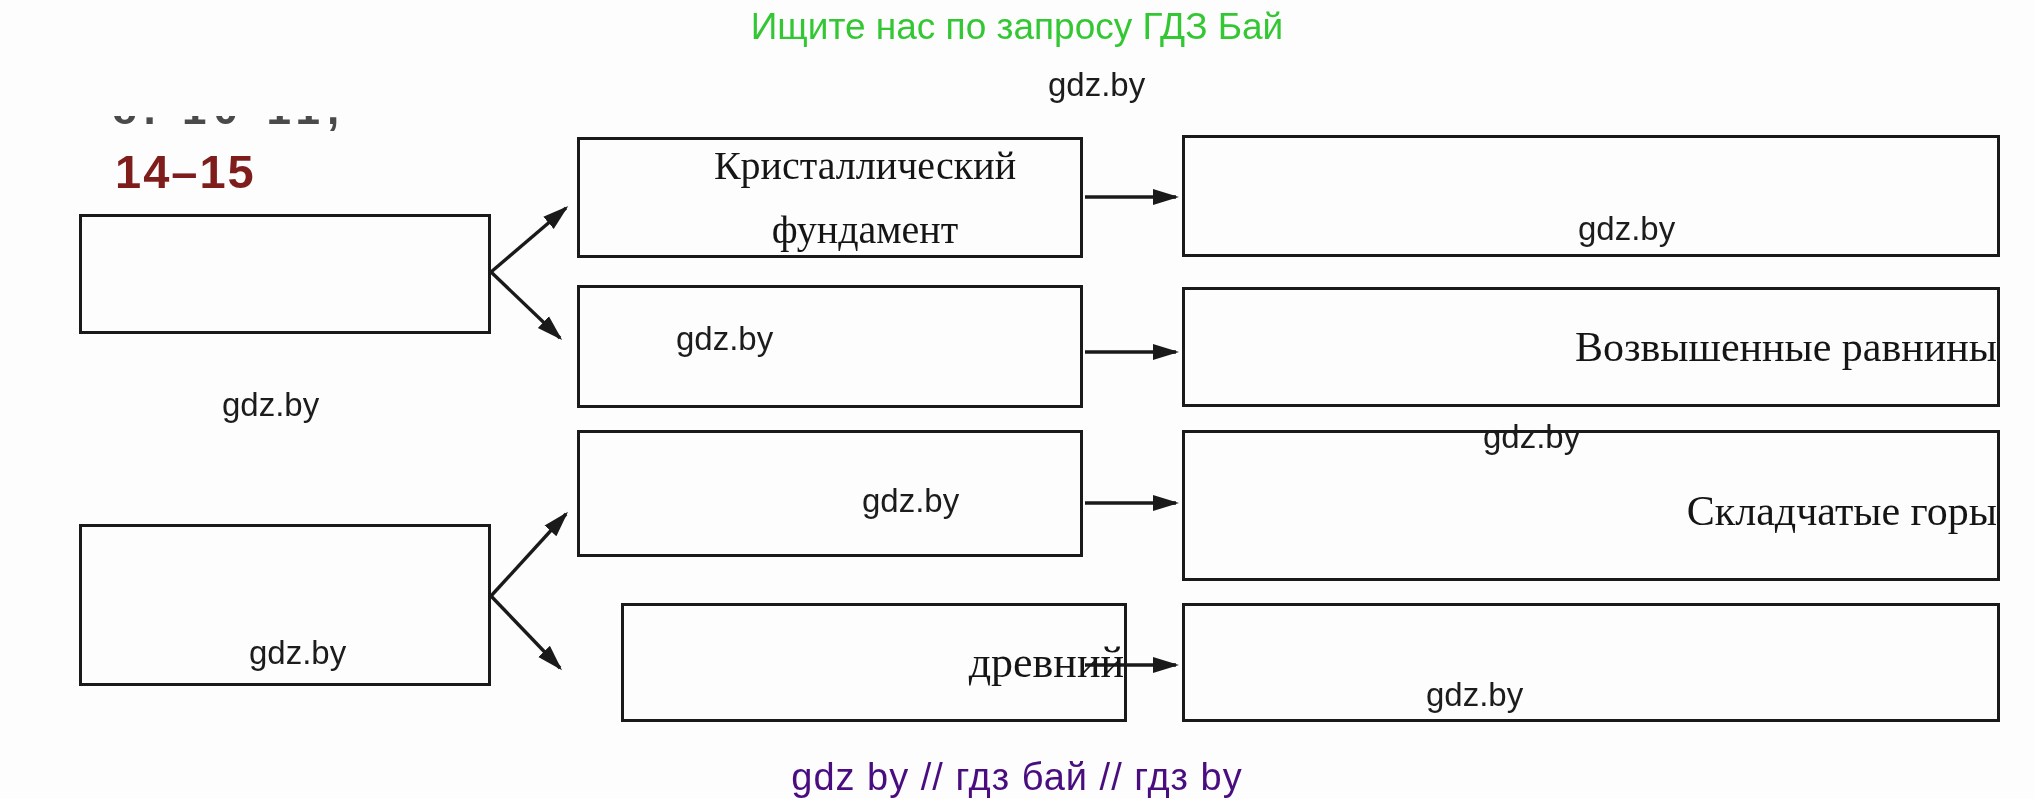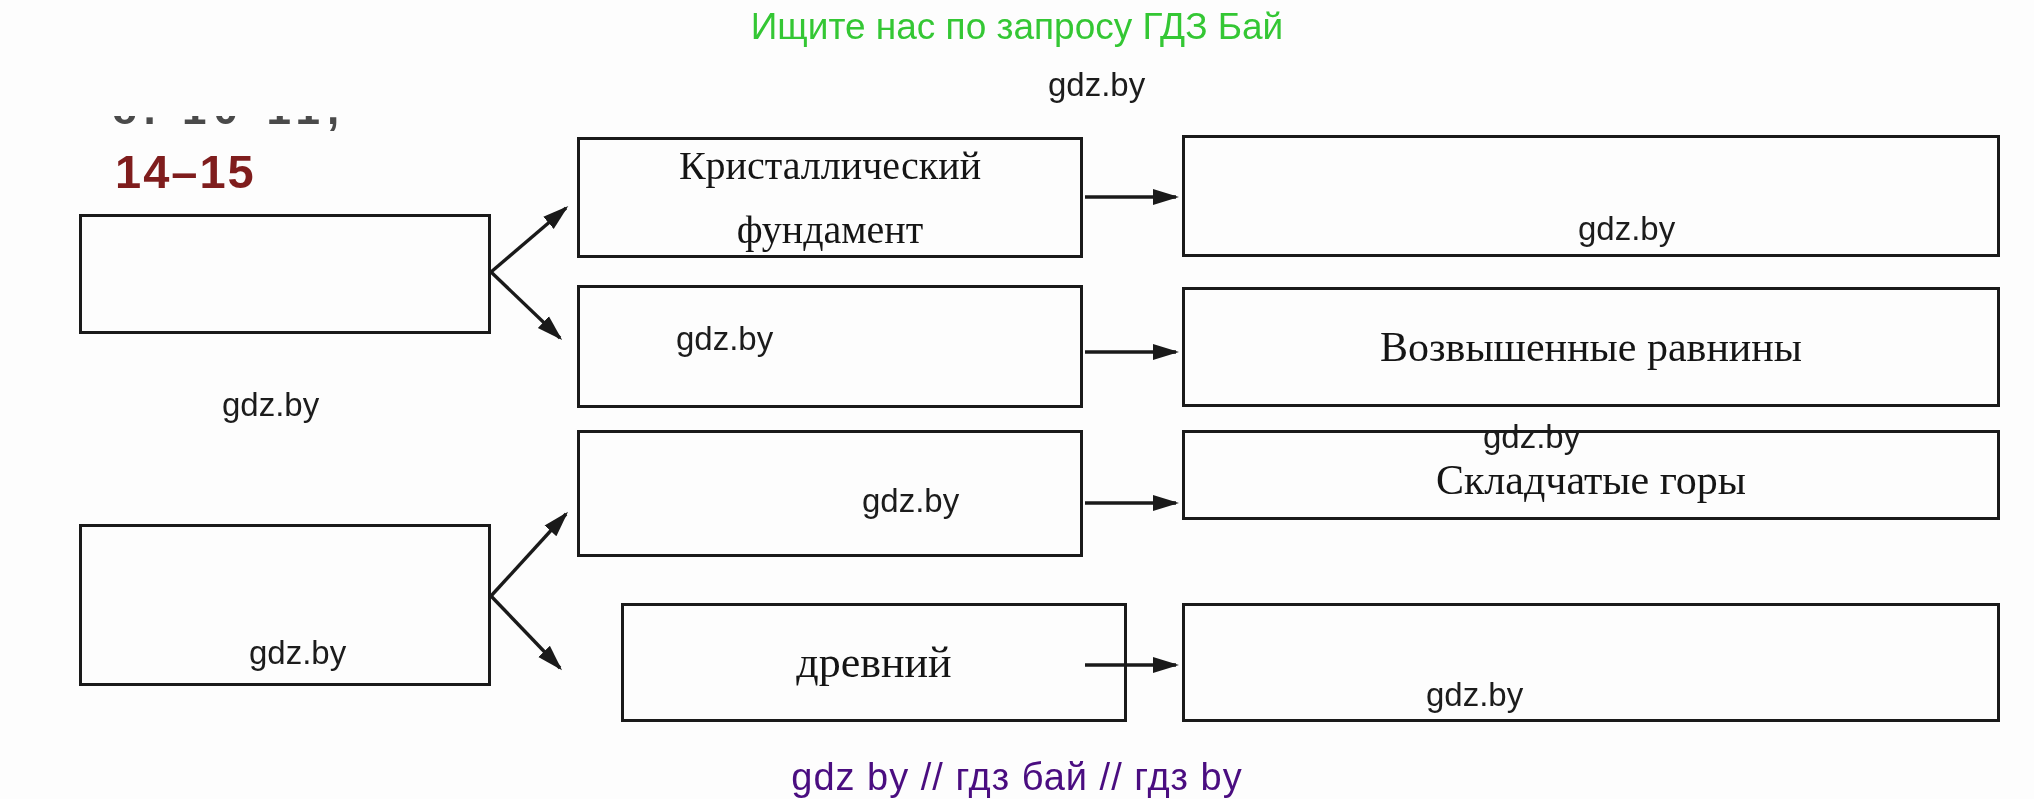--- a/index.html
+++ b/index.html
@@ -49,36 +49,36 @@
   }
   .pencil-pages {
     position: absolute; left: 115px; top: 144px;
     font-size: 47px; font-weight: 600; color: #7f1d1d;
     letter-spacing: 2px;
   }
   
   .box {
     position: absolute; box-sizing: border-box;
     border: 3px solid #1a1a1a; background: transparent;
-    display: flex; align-items: center; justify-content: center;
+    display: flex; align-items: center; justify-content: flex-end;
     z-index: 2;
   }
   .box-label {
     font-family: "Liberation Serif", serif;
     color: #151515; text-align: center;
   }
   .b-l1 { left: 79px;  top: 214px; width: 412px; height: 120px; }
   .b-l2 { left: 79px;  top: 524px; width: 412px; height: 162px; }
   .b-m1 { left: 577px; top: 137px; width: 506px; height: 121px; }
   .b-m2 { left: 577px; top: 285px; width: 506px; height: 123px; }
   .b-m3 { left: 577px; top: 430px; width: 506px; height: 127px; }
   .b-m4 { left: 577px; top: 603px; width: 506px; height: 119px; margin-left: 44px; }
   .b-r1 { left: 1182px; top: 135px; width: 818px; height: 122px; }
   .b-r2 { left: 1182px; top: 287px; width: 818px; height: 120px; }
-  .b-r3 { left: 1182px; top: 430px; width: 818px; height: 90px; }
+  .b-r3 { left: 1182px; top: 430px; width: 818px; height: 151px; }
   .b-r4 { left: 1182px; top: 603px; width: 818px; height: 119px; }
   .b-m1 .box-label { font-size: 40px; line-height: 1.6; max-width: 430px; }
   .b-m4 .box-label { font-size: 44px; }
   .b-r2 .box-label { font-size: 42px; }
   .b-r3 .box-label { font-size: 42px; padding-top: 10px; }
   
   .arrows {
     position: absolute; left: 0; top: 0; z-index: 1;
     pointer-events: none;
   }

